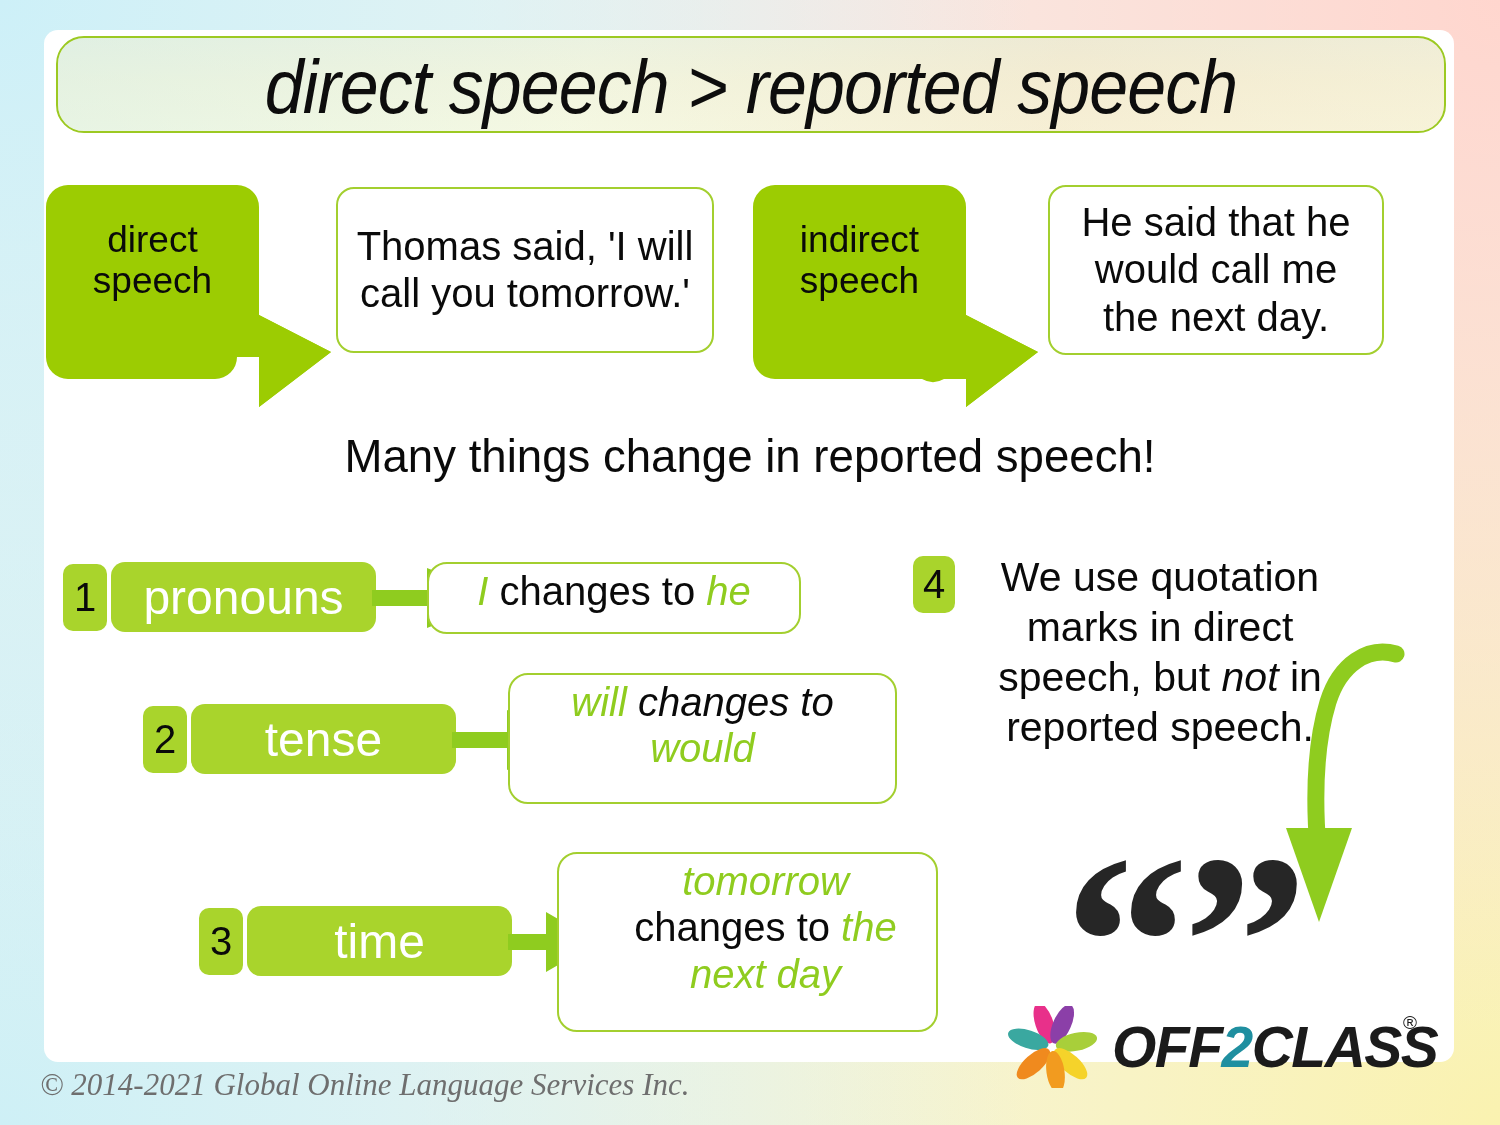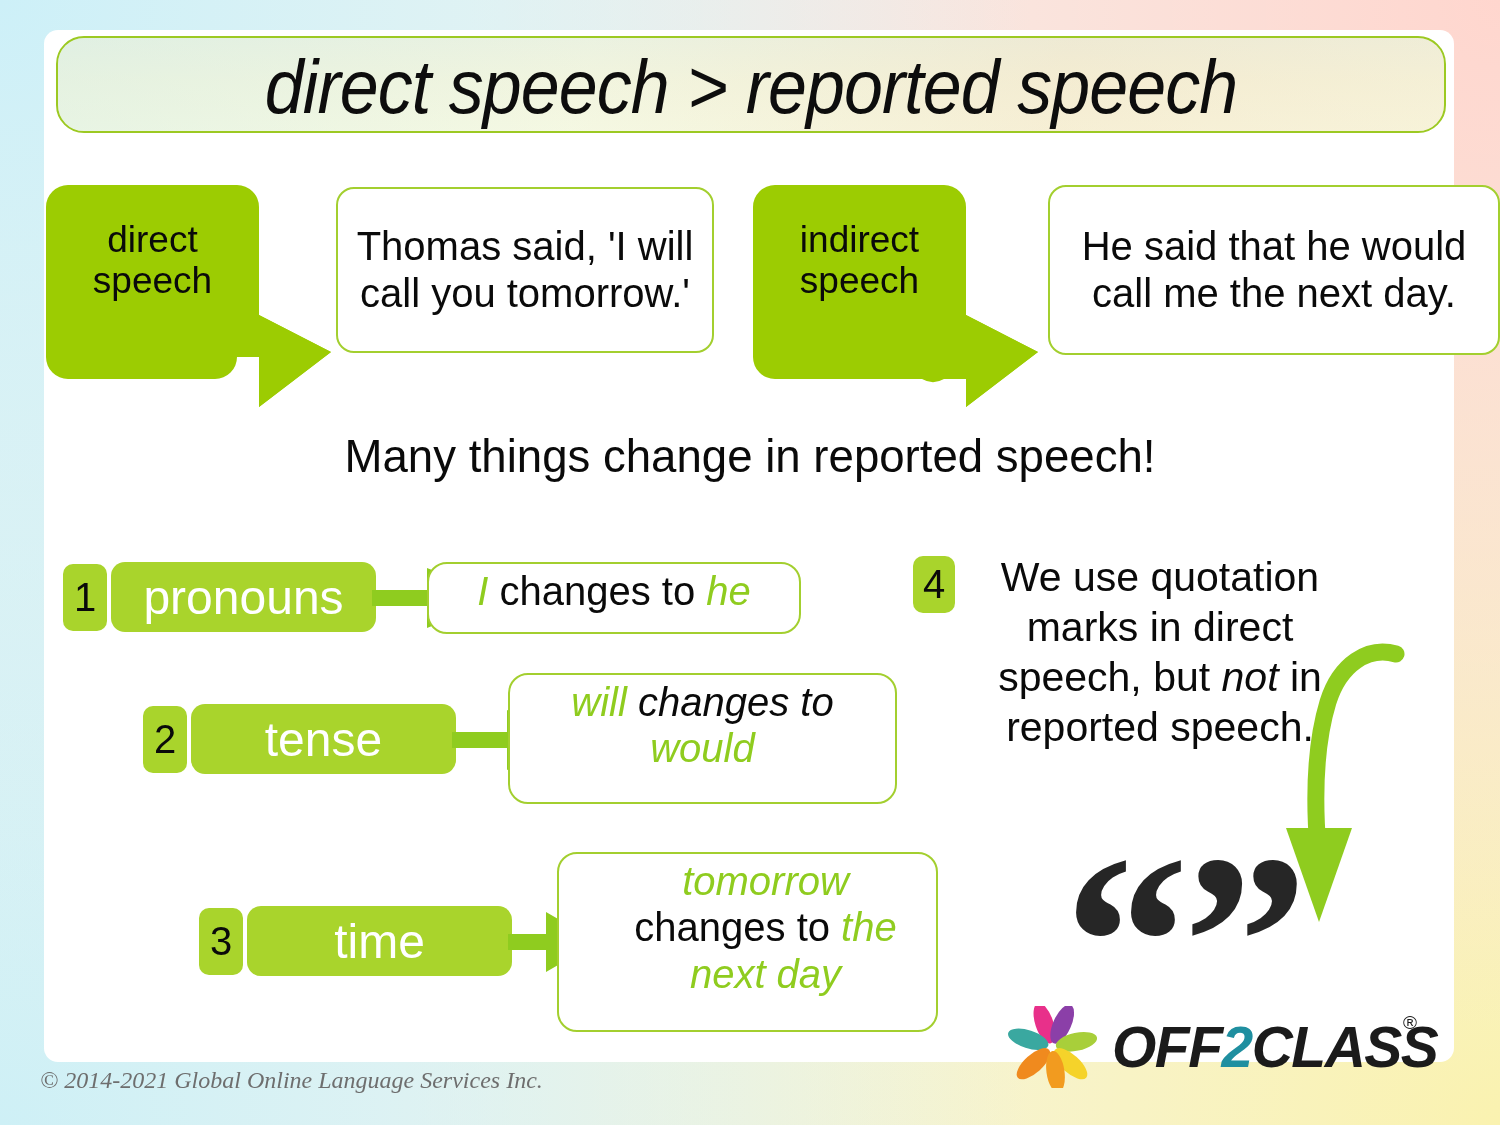--- a/index.html
+++ b/index.html
@@ -250,21 +250,21 @@
     color: #1b1b1b;
   }
 
   
   #footer {
     position: absolute;
     left: 40px;
     top: 1067px;
     font-family: "Liberation Serif", serif;
     font-style: italic;
-    font-size: 24px;
+    font-size: 31px;
     color: #6e6e6e;
     white-space: nowrap;
   }
 </style>
 </head>
 <body>
 
 <div id="slide">
 
   <div id="panel"></div>
@@ -292,21 +292,21 @@
     <svg class="co-shape" viewBox="0 0 285 222" preserveAspectRatio="none">
       <path d="M 22 0 H 191 A 22 22 0 0 1 213 22 V 130 L 285 167 L 213 222 V 194
                H 191 A 22 22 0 0 1 169 194 H 22
                A 22 22 0 0 1 0 172 V 22 A 22 22 0 0 1 22 0 Z" fill="#9ccc02"></path>
       <path d="M 213 130 L 285 167 L 213 222 Z" fill="#9ccc02"></path>
     </svg>
     <span class="co-label">indirect
 speech</span>
   </div>
 
-  <div class="speech-box" style="left:1048px; top:185px; width:452px; height:170px;">
+  <div class="speech-box" style="left:1048px; top:185px; width:336px; height:170px;">
     <span>He said that he would call me the next day.</span>
   </div>
 
   <div id="many-things">Many things change in reported speech!</div>
 
   <div class="num-badge" style="left:63px; top:564px; width:44px; height:67px;">1</div>
   <div class="tag-box" style="left:111px; top:562px; width:265px; height:70px;">pronouns</div>
   <svg class="block-arrow" style="left:372px; top:568px; width:130px; height:60px;" viewBox="0 0 130 60">
     <path d="M 0 22 H 55 V 0 L 130 30 L 55 60 V 38 H 0 Z" fill="#8fcc1f"></path>
   </svg>

